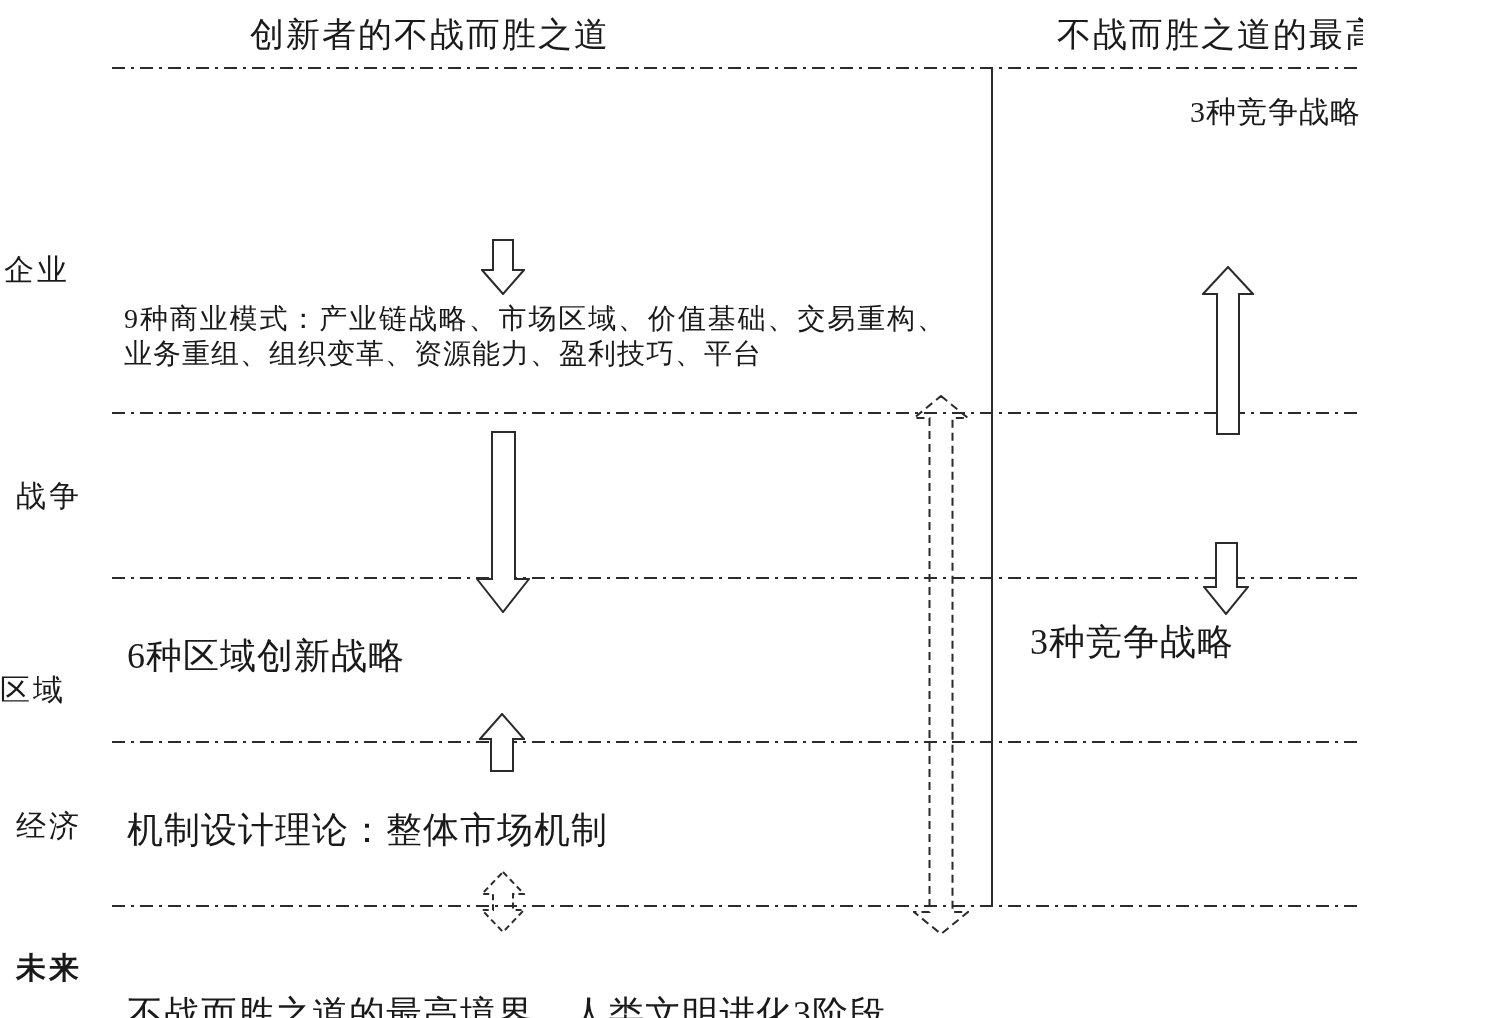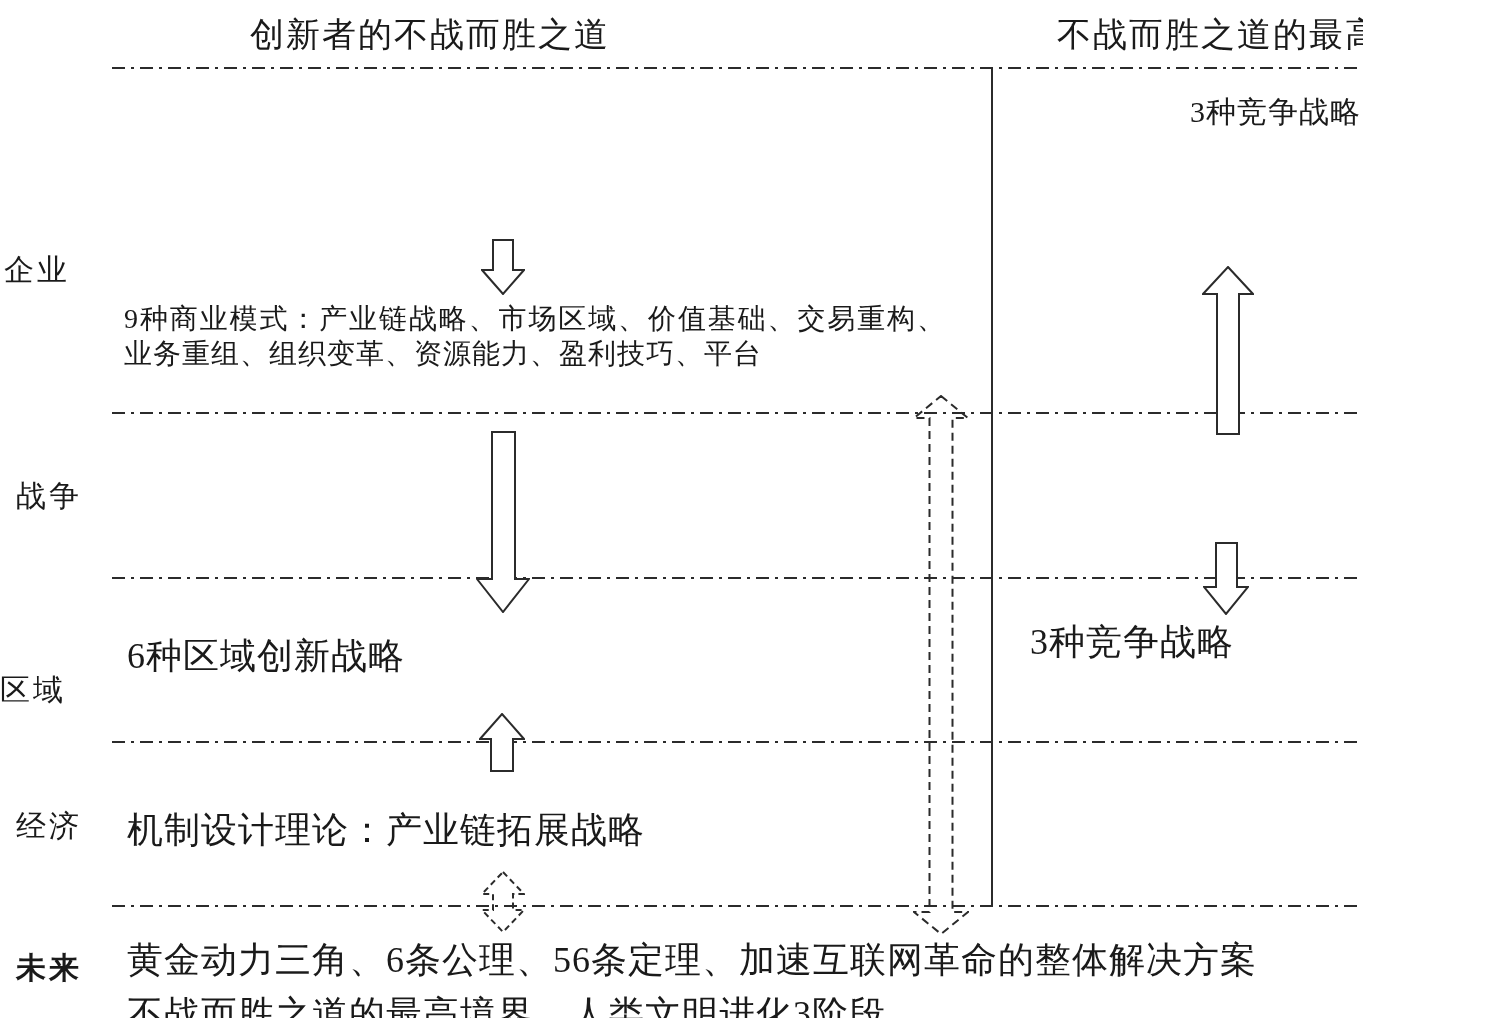--- a/index.html
+++ b/index.html
@@ -70,22 +70,21 @@
   <div class="abs vline" style="left:991px; top:67px; height:840px;"></div>
 
   <div class="abs rowlabel" style="left:4px; top:250px;">企业</div>
   <div class="abs rowlabel" style="left:16px; top:476px;">战争</div>
   <div class="abs rowlabel" style="left:0; top:636px;margin-top:34px;">区域</div>
   <div class="abs rowlabel" style="left:16px; top:806px;">经济</div>
   <div class="abs rowlabel" style="left:16px; top:948px;font-weight:bold;">未来</div>
 
   <div class="abs block" style="left:124px; top:301px; width:822px;">9种商业模式：产业链战略、市场区域、价值基础、交易重构、业务重组、组织变革、资源能力、盈利技巧、平台</div>
   <div class="abs line28" style="left:127px; top:632px;">6种区域创新战略</div>
-  <div class="abs line28" style="left:127px; top:806px;">机制设计理论：产业链拓展战略</div>
-  <div class="abs line28" style="left:127px; top:936px;">黄金动力三角、6条公理、56条定理、加速互联网革命的整体解决方案</div>
+  <div class="abs line28" style="left:127px; top:806px;">机制设计理论：整体市场机制</div>
   <div class="abs line28" style="left:127px; top:969px;margin-top:21px;">不战而胜之道的最高境界、人类文明进化3阶段</div>
 
   <div class="abs line28" style="left:1190px; top:92px; font-size:30px;">3种竞争战略</div>
   <div class="abs line28" style="left:1030px; top:618px;">3种竞争战略</div>
 
   <div class="abs" style="left:481px; top:239px;">
     <svg width="44" height="56" viewBox="0 0 44 56">
       <path d="M 12 1 L 32 1 L 32 31 L 43 31 L 22 55 L 1 31 L 12 31 Z" fill="#ffffff" stroke="#2b2b2b" stroke-width="2"></path>
     </svg>
   </div>

